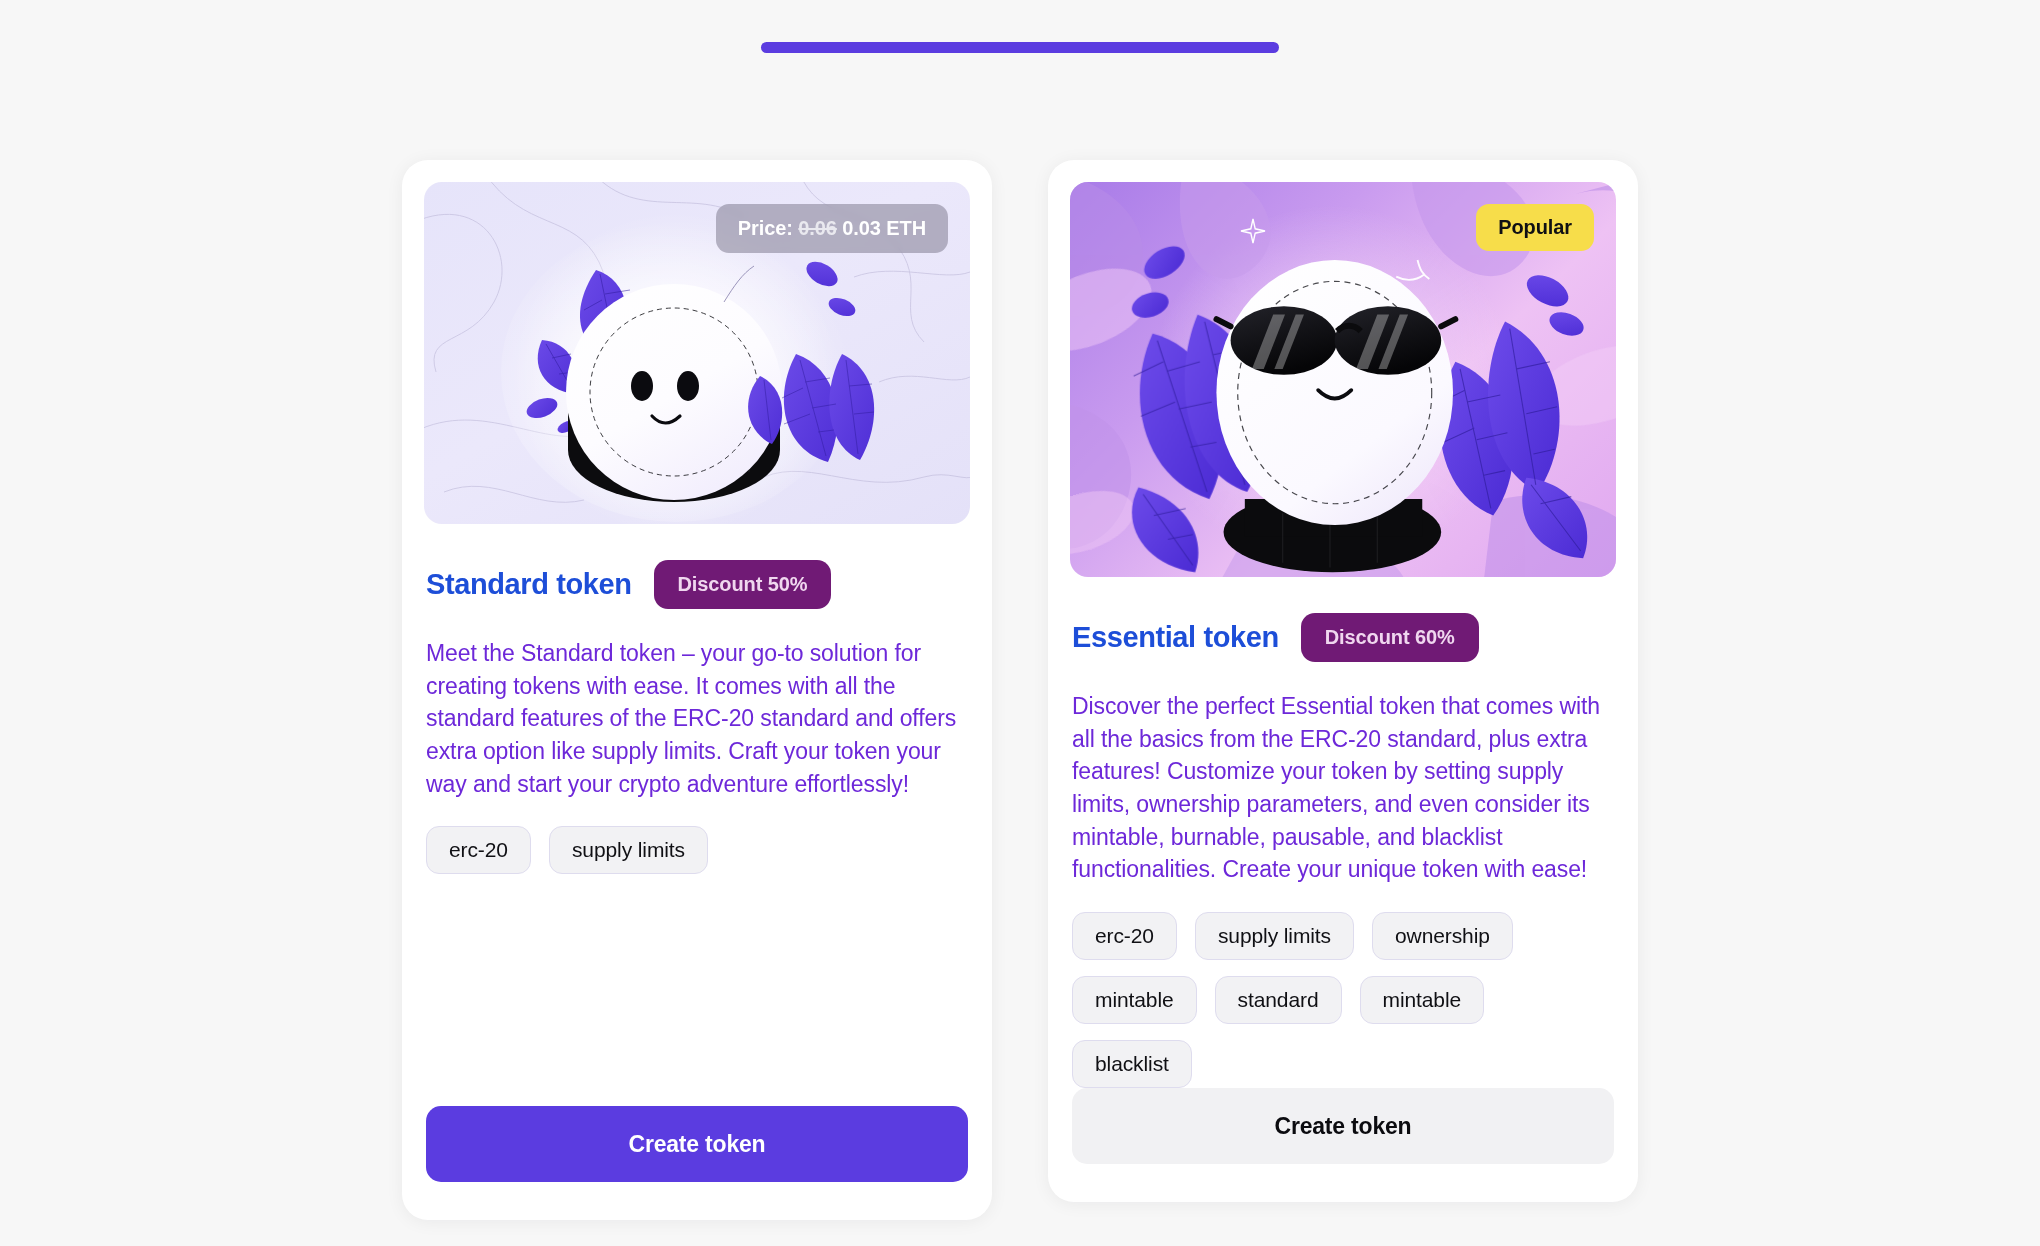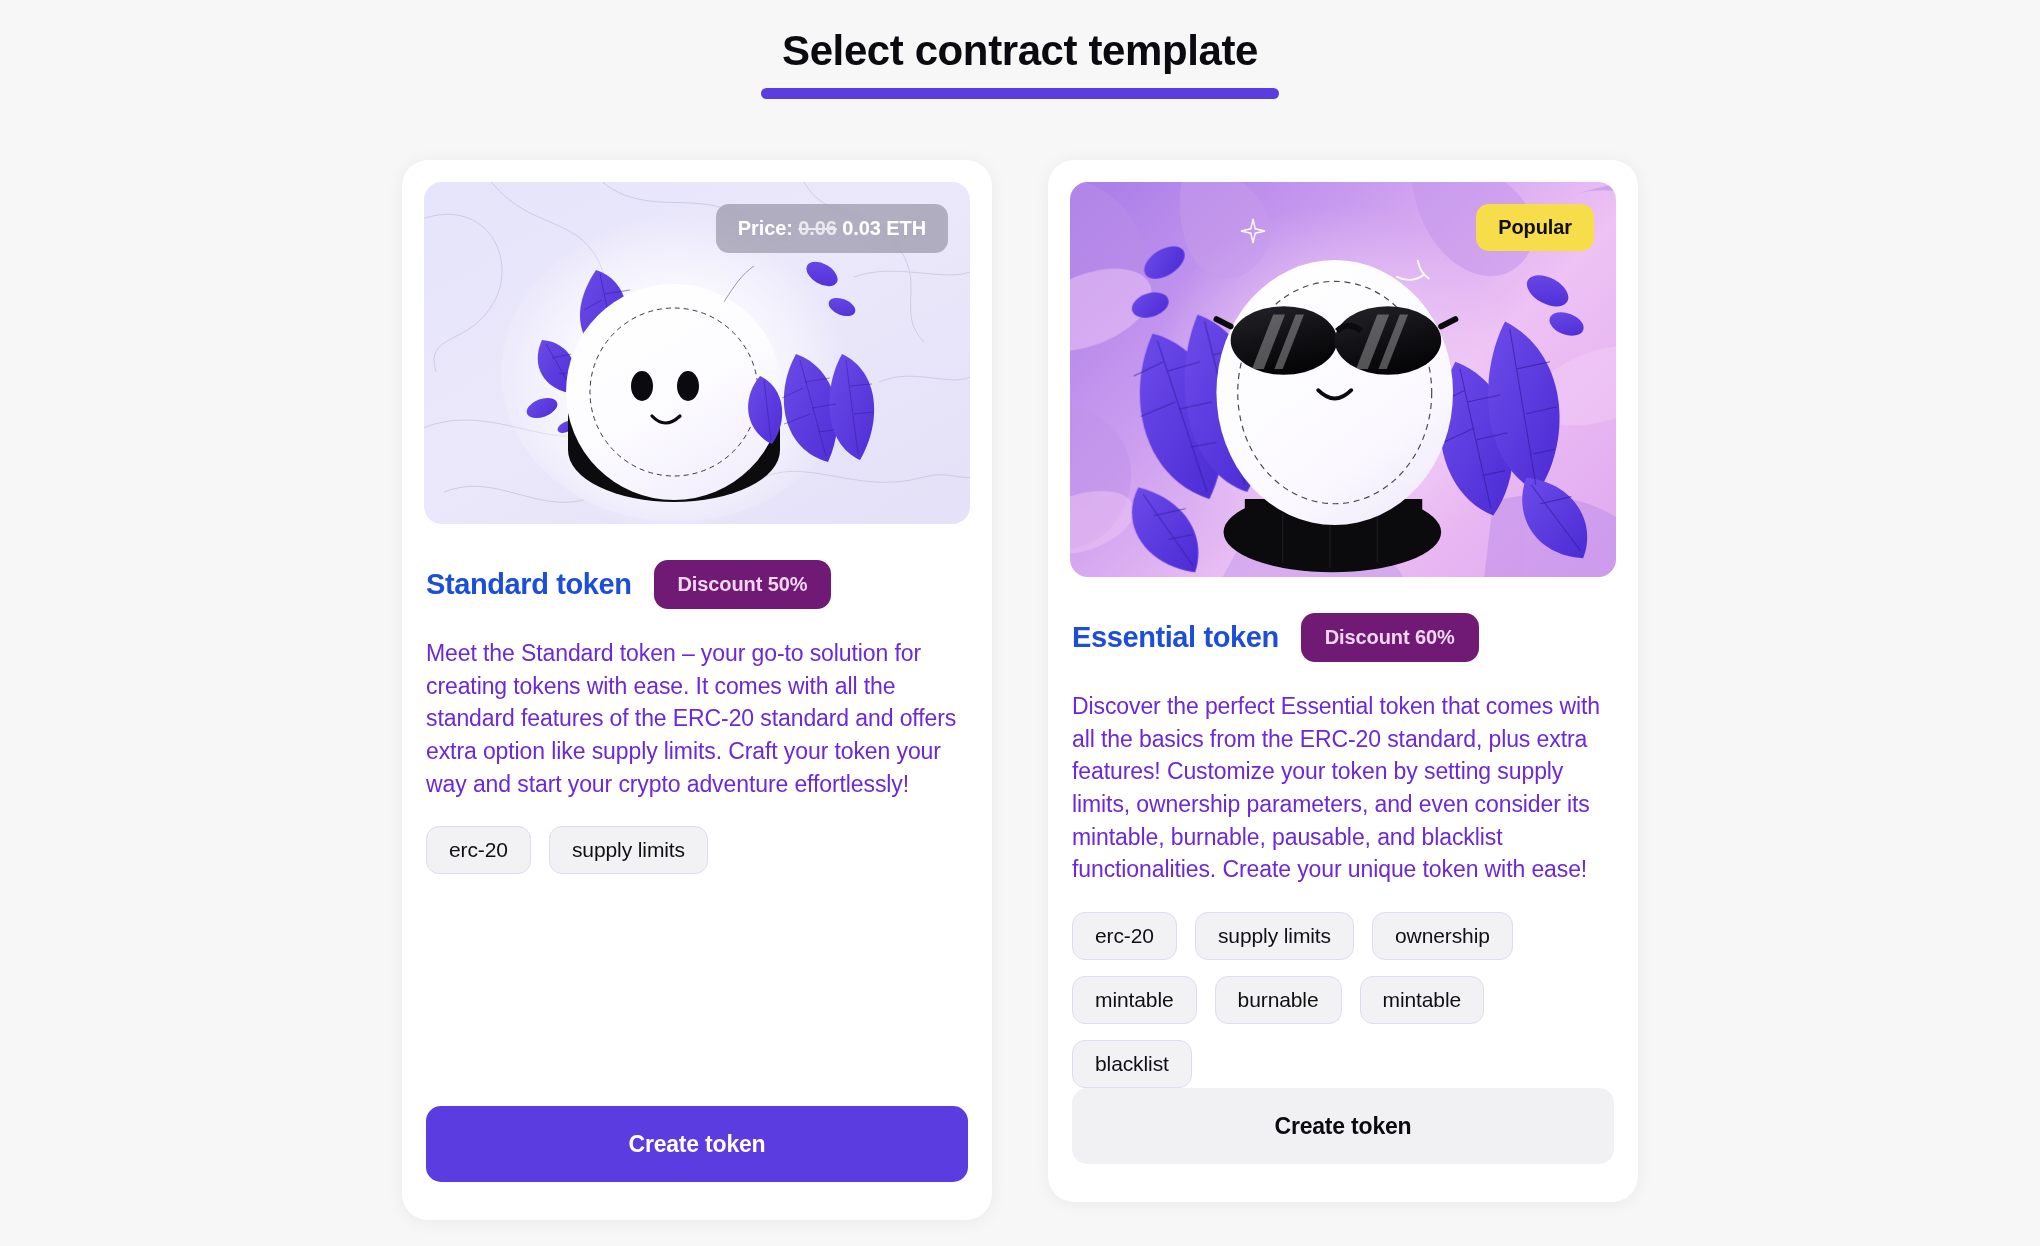--- a/index.html
+++ b/index.html
@@ -208,21 +208,20 @@
   }
   .cta-primary { background: #5b3ce0; color: #ffffff; }
   .cta-secondary { background: #f1f1f3; color: #0b0b0f; }
 </style>
 </head>
 <body>
 
 <div class="page">
 
   <div class="header">
-    <div class="page-title">Select contract template</div>
     <div class="title-underline"></div>
   </div>
 
   <div class="cards">
 
     <div class="card card-standard">
 
       <div class="hero hero-standard">
         <svg class="hero-svg" viewBox="0 0 546 342" preserveAspectRatio="xMidYMid slice">
           <defs>
@@ -472,21 +471,21 @@
           <div class="badge-discount">Discount 60%</div>
         </div>
 
         <div class="card-desc">Discover the perfect Essential token that comes with all the basics from the ERC-20 standard, plus extra features! Customize your token by setting supply limits, ownership parameters, and even consider its mintable, burnable, pausable, and blacklist functionalities. Create your unique token with ease!</div>
 
         <div class="tags">
           <span class="tag">erc-20</span>
           <span class="tag">supply limits</span>
           <span class="tag">ownership</span>
           <span class="tag">mintable</span>
-          <span class="tag">burnable</span>
+          <span class="tag">standard</span>
           <span class="tag">mintable</span>
           <span class="tag">blacklist</span>
         </div>
 
         <div class="spacer"></div>
 
         <button class="cta cta-secondary">Create token</button>
       </div>
     </div>
 

